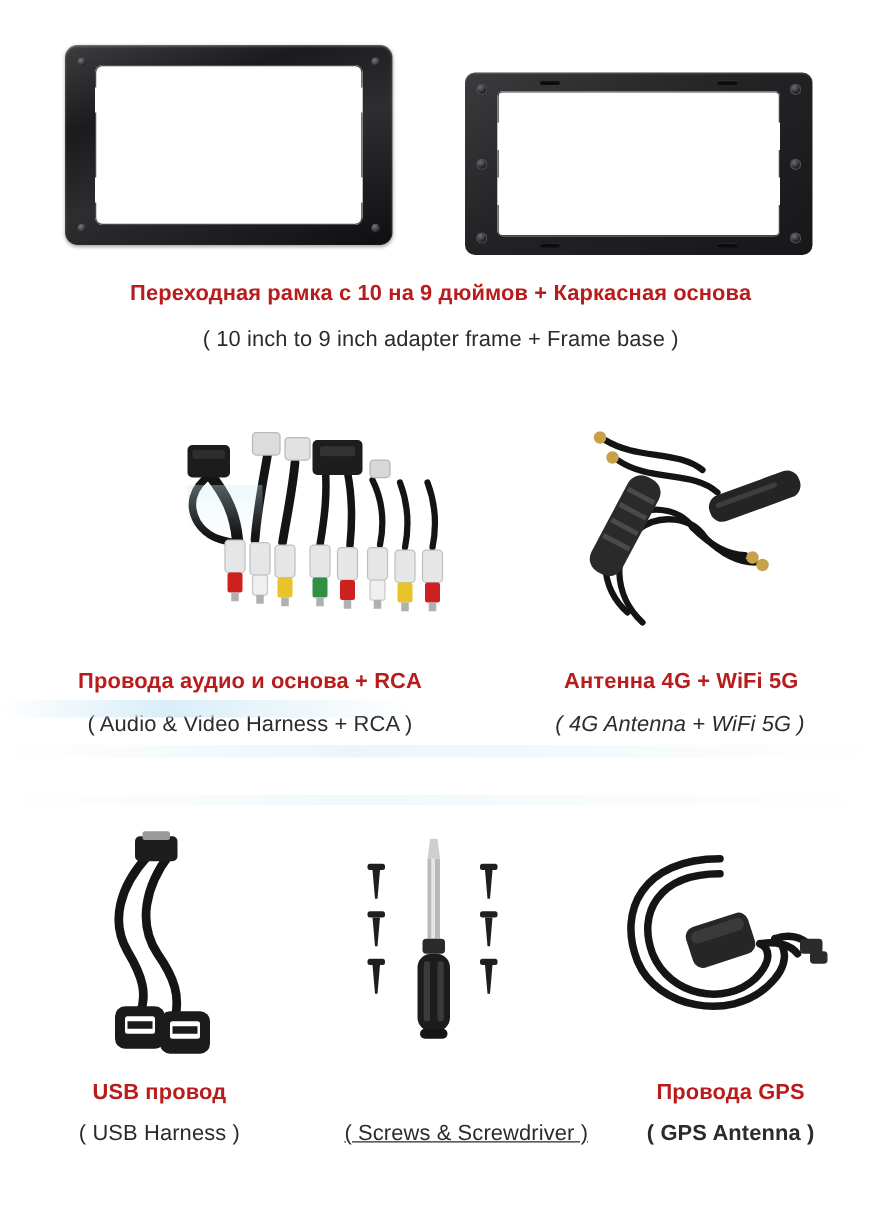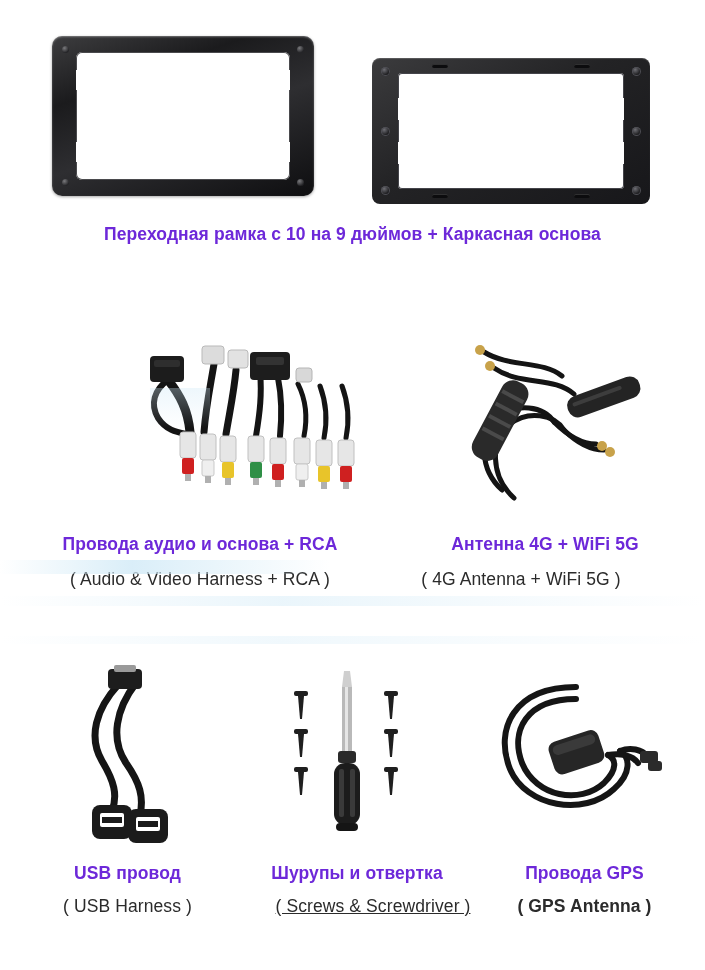--- a/index.html
+++ b/index.html
@@ -22,21 +22,21 @@
     position: relative;
     background: #ffffff;
   }
 
   
   .cap-ru {
     font-weight: bold;
     font-size: 17.5px;
     letter-spacing: 0.1px;
     text-align: center;
-    color: #6d28d9;
+    color: #b91c1c;
     line-height: 1.25;
   }
   .cap-en {
     font-size: 17.5px;
     text-align: center;
     color: #2b2b2b;
     line-height: 1.3;
     letter-spacing: 0.1px;
   }
 
@@ -175,21 +175,21 @@
   .art-antenna4g {
     position: absolute;
     left: 450px;
     top: 10px;
     width: 220px;
     height: 180px;
   }
   .sec2 .cap-left-ru  { position: absolute; top: 204px; left: 10px;  width: 380px; }
   .sec2 .cap-left-en  { position: absolute; top: 238px; left: 10px;  width: 380px; }
   .sec2 .cap-right-ru { position: absolute; top: 204px; left: 395px; width: 300px; }
-  .sec2 .cap-right-en { position: absolute; top: 238px; left: 371px; width: 300px; }
+  .sec2 .cap-right-en { position: absolute; top: 238px; left: 394px; width: 300px; font-style: italic; }
 
   
   .wash {
     position: absolute;
     pointer-events: none;
     background: linear-gradient(90deg, rgba(205,232,246,0) 0%, rgba(205,232,246,0.75) 40%, rgba(205,232,246,0) 100%);
   }
   .wash.w1 { left: 0;   top: 560px; width: 330px; height: 14px; }
   .wash.w2 { left: 0;   top: 596px; width: 705px; height: 10px; opacity: 0.55; }
   .wash.w3 { left: 0;   top: 636px; width: 705px; height: 8px;  opacity: 0.4; }
@@ -254,20 +254,21 @@
         <div class="hole h6"></div>
         <div class="slot sl1"></div>
         <div class="slot sl2"></div>
         <div class="slot sl3"></div>
         <div class="slot sl4"></div>
       </div>
 
     </div>
 
     <div class="cap-ru">Переходная рамка с 10 на 9 дюймов + Каркасная основа</div>
+    <div class="cap-en">( 10 inch to 9 inch adapter frame + Frame base )</div>
   </div>
 
   <div class="sec2">
 
     <div class="art-harness">
       <svg width="270" height="180" viewBox="0 0 270 180">
 
         <g stroke="#141414" fill="none" stroke-linecap="round">
           <path d="M58 40 C70 55, 78 70, 80 92" stroke-width="9"></path>
           <path d="M104 24 C100 48, 96 66, 94 92" stroke-width="7"></path>
@@ -457,19 +458,18 @@
           <rect x="76" y="74" width="44" height="10" rx="5" fill="#3a3a3a"></rect>
         </g>
 
         <rect x="160" y="86" width="18" height="12" rx="3" fill="#2b2b2b"></rect>
         <rect x="168" y="96" width="14" height="10" rx="3" fill="#2b2b2b"></rect>
       </svg>
     </div>
 
     <div class="cap-ru c1-ru">USB провод</div>
     <div class="cap-en c1-en">( USB Harness )</div>
-    <div class="cap-ru c2-ru">Шурупы и отвертка</div>
     <div class="cap-en c2-en">( Screws &amp; Screwdriver )</div>
     <div class="cap-ru c3-ru">Провода GPS</div>
     <div class="cap-en c3-en">( GPS Antenna )</div>
   </div>
 
 </div>
 
 </body></html>

